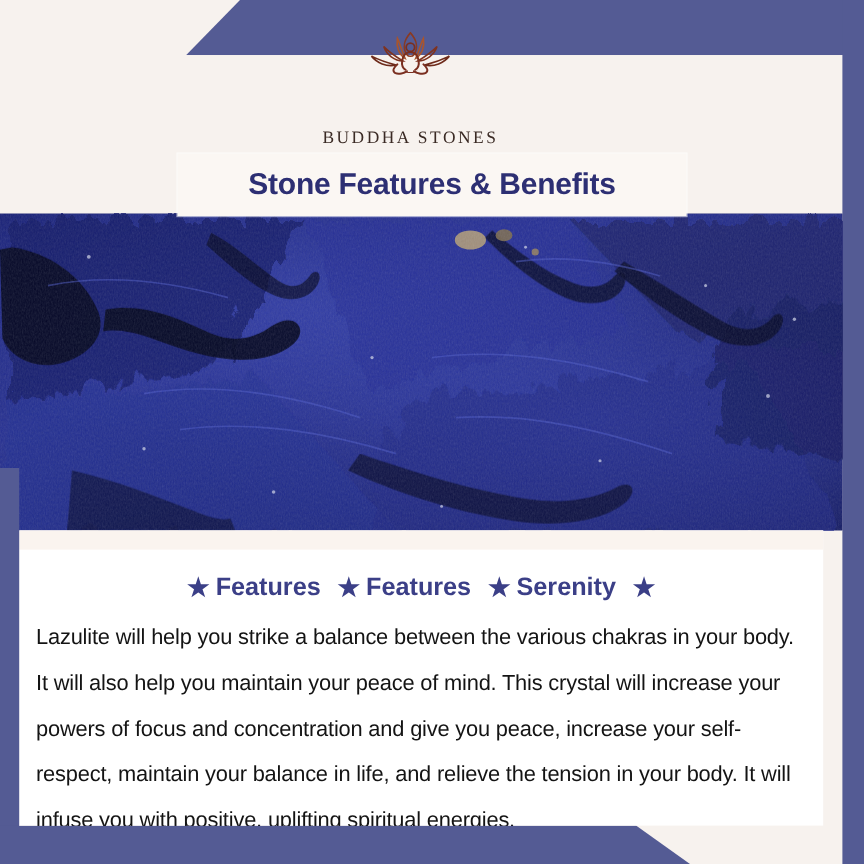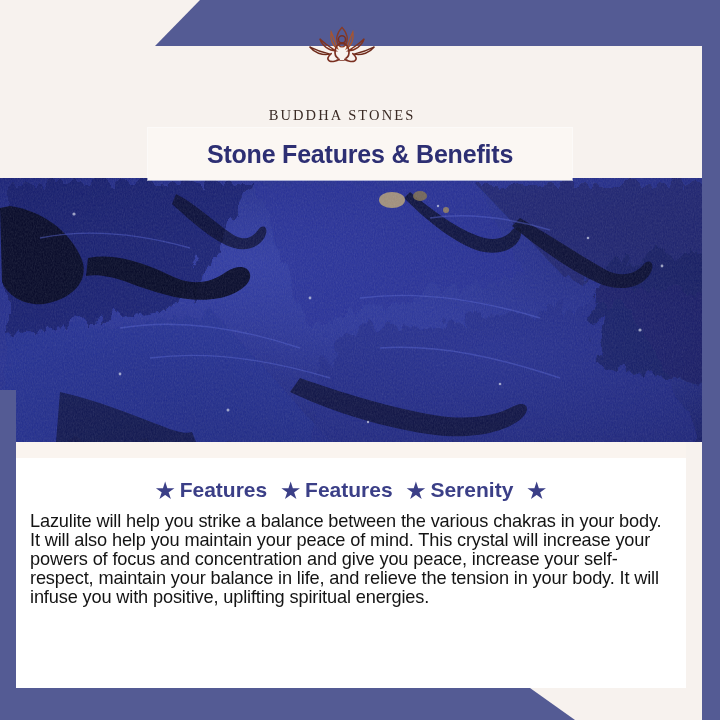--- a/index.html
+++ b/index.html
@@ -163,21 +163,21 @@
   .star-icon {
     display: inline-block;
     font-size: 21px;
     line-height: 1;
     color: #3b3f87;
   }
   .body-text {
     margin: 10px 0 0 0;
     padding: 0 14px 0 14px;
     font-size: 18.2px;
-    line-height: 19px;
+    line-height: 38px;
     color: #141414;
     text-align: left;
     letter-spacing: -0.15px;
   }
 </style>
 </head>
 <body>
 
 <div class="page">
 

